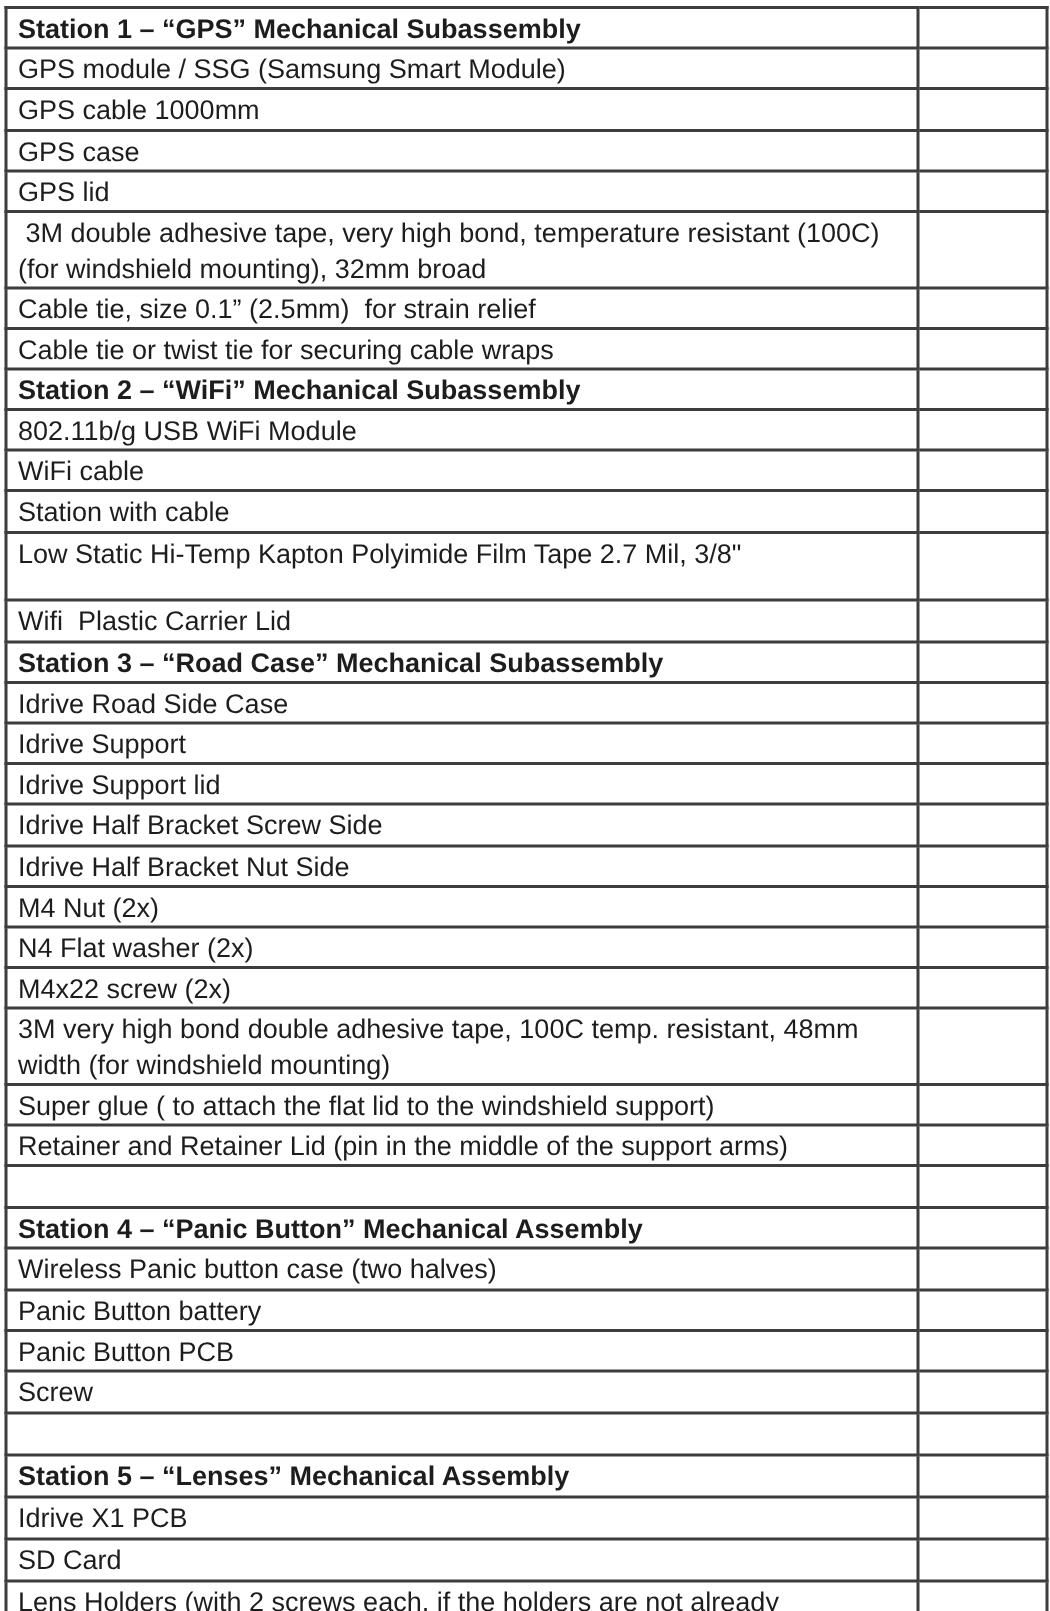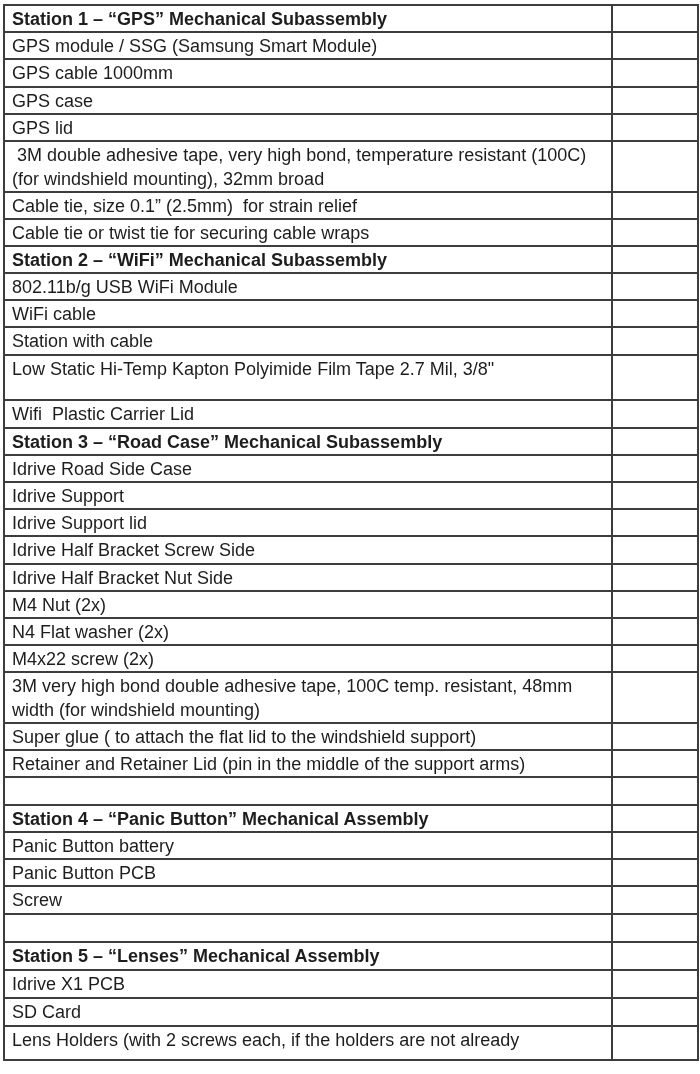--- a/index.html
+++ b/index.html
@@ -153,20 +153,24 @@
     <td class="check-cell"></td>
   </tr>
       <tr style="height: 28px;">
     <td class="label-cell blank"></td>
     <td class="check-cell"></td>
   </tr>
       <tr style="height: 27px;">
     <td class="label-cell header">Station 4 – “Panic Button” Mechanical Assembly</td>
     <td class="check-cell"></td>
   </tr>
+      <tr style="height: 28px;">
+    <td class="label-cell item">Wireless Panic button case (two halves)</td>
+    <td class="check-cell"></td>
+  </tr>
       <tr style="height: 27px;">
     <td class="label-cell item">Panic Button battery</td>
     <td class="check-cell"></td>
   </tr>
       <tr style="height: 27px;">
     <td class="label-cell item">Panic Button PCB</td>
     <td class="check-cell"></td>
   </tr>
       <tr style="height: 28px;">
     <td class="label-cell item">Screw</td>

